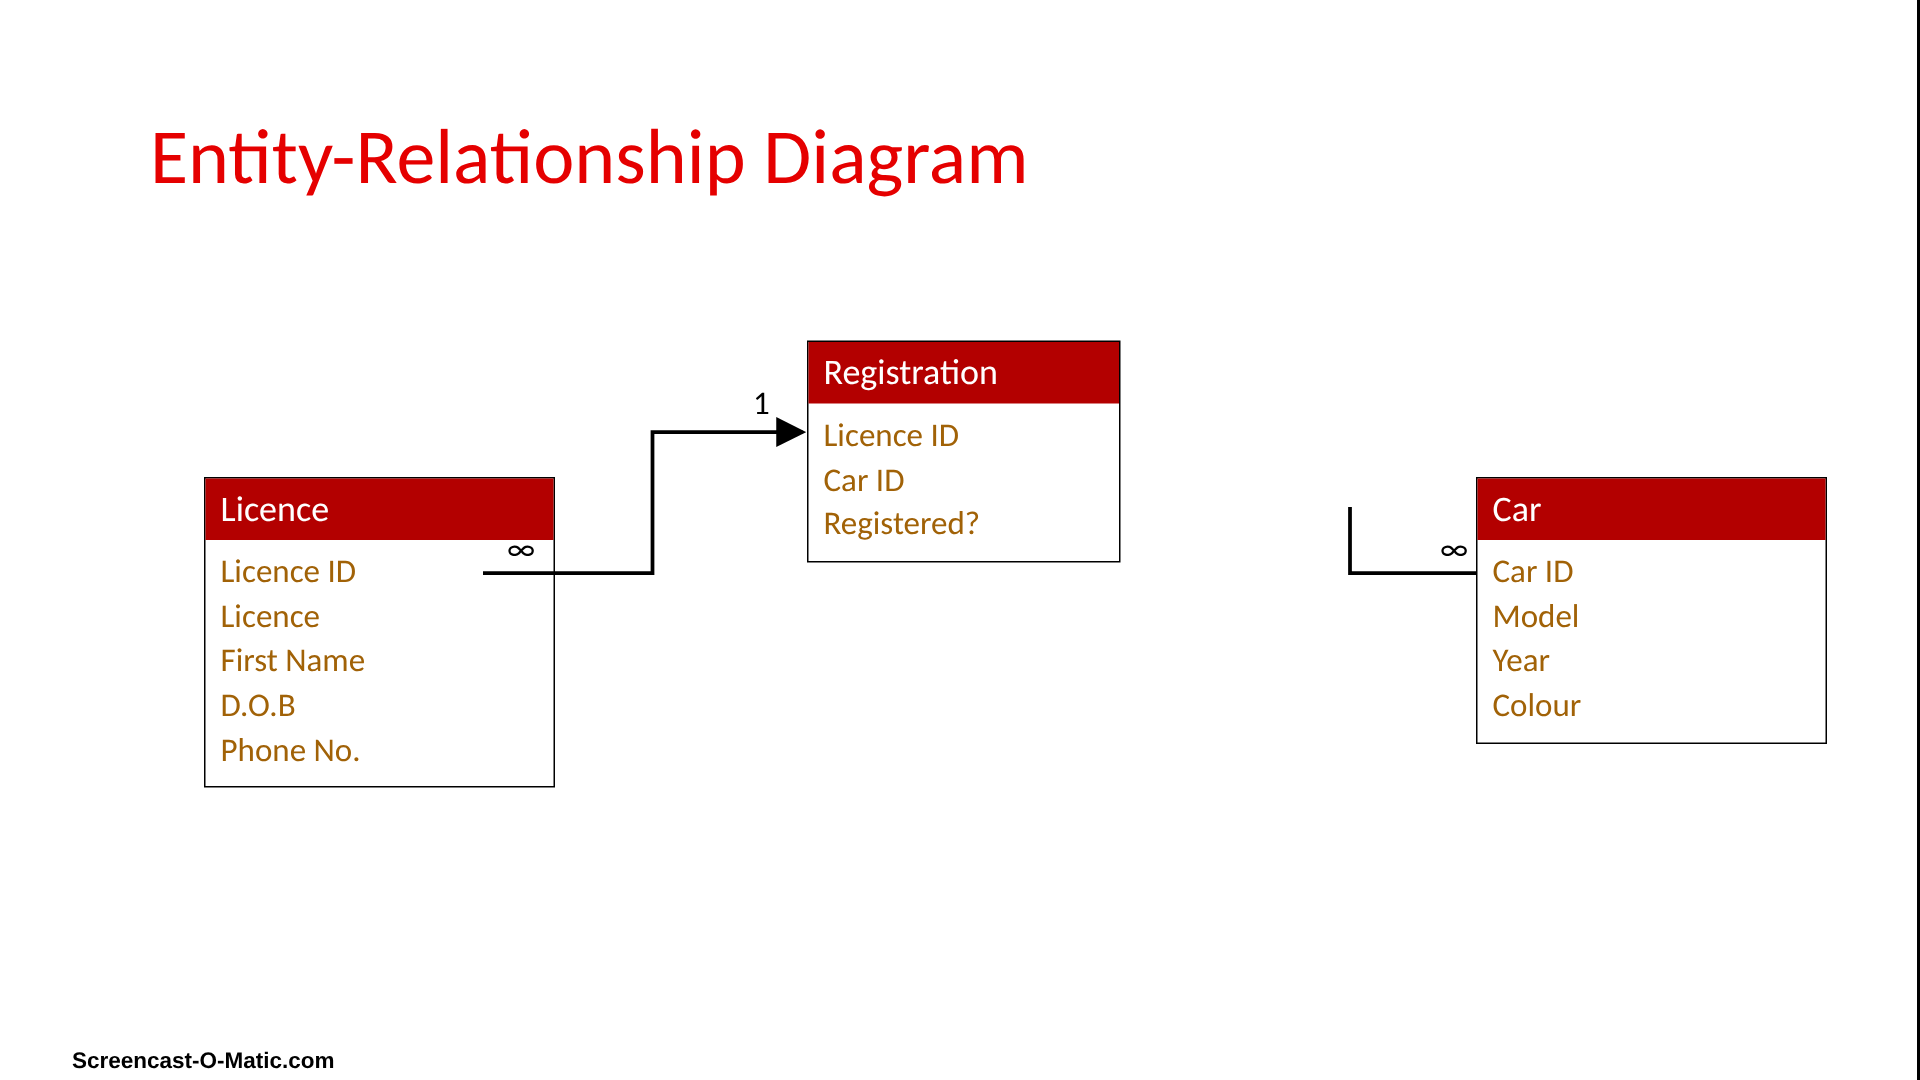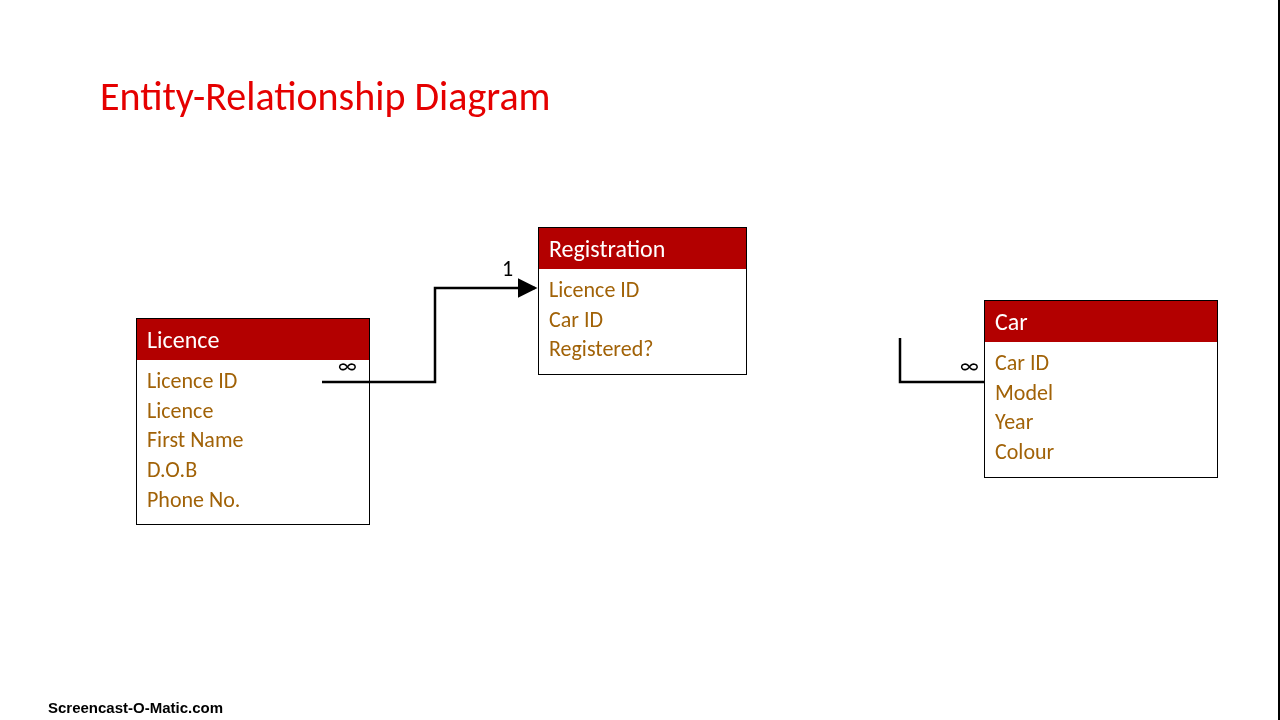--- a/index.html
+++ b/index.html
@@ -16,21 +16,21 @@
       right: 0;
       top: 0;
       width: 2px;
       height: 100%;
       background: #000;
     }
     .title {
       position: absolute;
       left: 100px;
       top: 72px;
-      font-size: 40px;
+      font-size: 52px;
       color: #e50000;
       font-weight: 400;
     }
     .entity {
       position: absolute;
       border: 1.5px solid #000;
       background: #fff;
     }
     .entity-header {
       background: #b30000;
@@ -92,21 +92,21 @@
 
 <div class="entity" style="left:538px; top:227px; width:209px;">
   <div class="entity-header">Registration</div>
   <div class="entity-body">
     <div class="entity-attr">Licence ID</div>
     <div class="entity-attr">Car ID</div>
     <div class="entity-attr">Registered?</div>
   </div>
 </div>
 
-<div class="entity" style="left:984px; top:300px; width:234px;">
+<div class="entity" style="left:984px; top:318px; width:234px;">
   <div class="entity-header">Car</div>
   <div class="entity-body">
     <div class="entity-attr">Car ID</div>
     <div class="entity-attr">Model</div>
     <div class="entity-attr">Year</div>
     <div class="entity-attr">Colour</div>
   </div>
 </div>
 
 <div class="cardinality" style="left:338px; top:352px;">∞</div>

